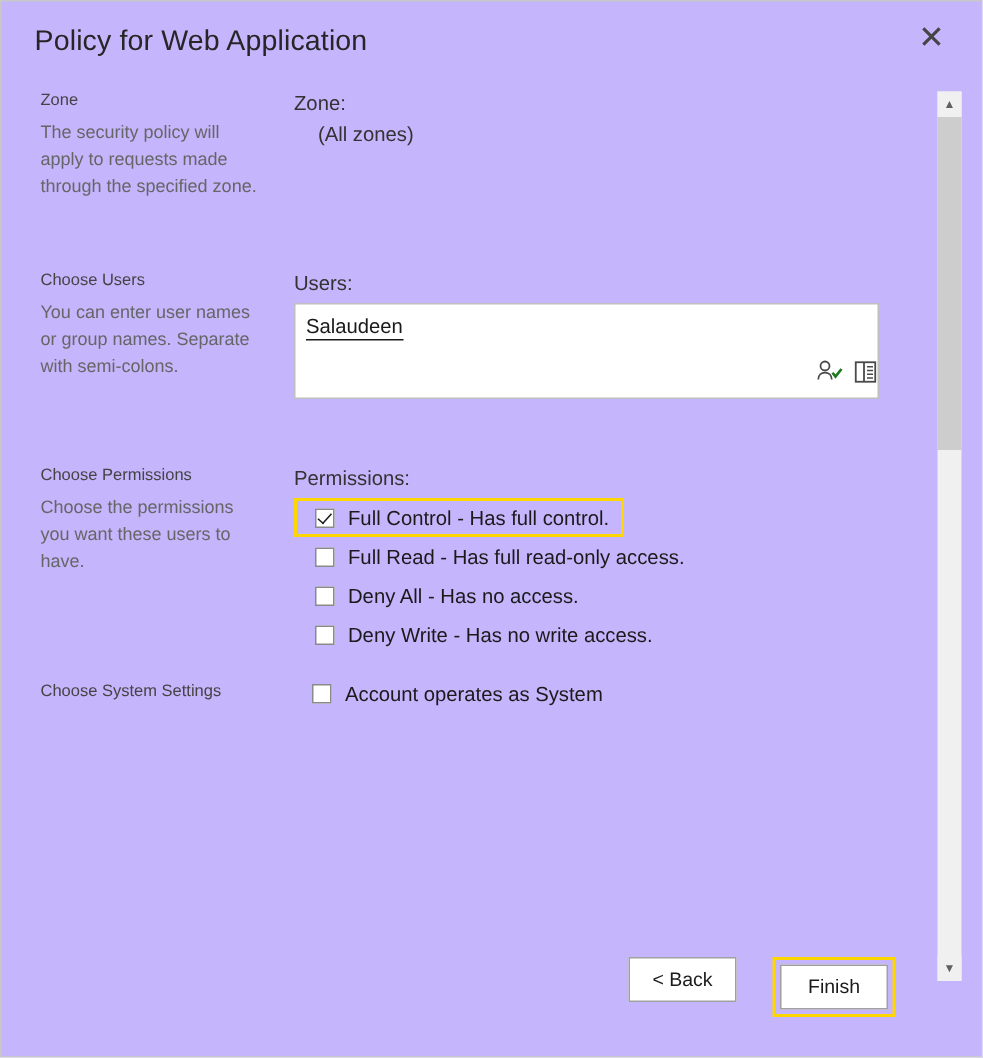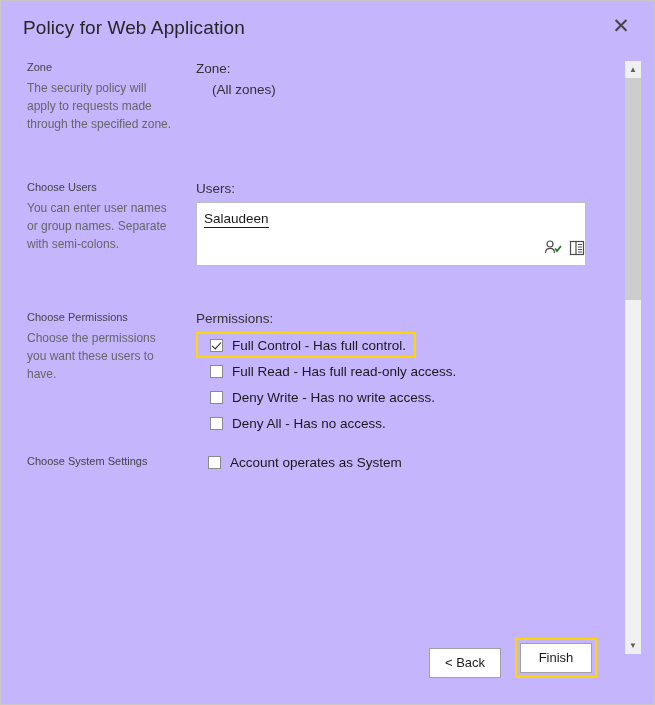--- a/index.html
+++ b/index.html
@@ -214,22 +214,22 @@
     display: flex;
     align-items: center;
     padding-left: 12px;
   }
 
   .footer {
     position: absolute;
     right: 57px;
     bottom: 26px;
     display: flex;
-    align-items: flex-end;
-    gap: 14px;
+    align-items: flex-start;
+    gap: 24px;
   }
   .btn {
     min-width: 72px;
     height: 30px;
     line-height: 28px;
     text-align: center;
     font-size: 13px;
     color: #1a1a1a;
     background: #ffffff;
     border: 1px solid #a0a0a0;
@@ -319,26 +319,26 @@
               <span class="perm-text">Full Control - Has full control.</span>
             </div>
 
             <div class="perm-row">
               <span class="cbox"></span>
               <span class="perm-text">Full Read - Has full read-only access.</span>
             </div>
 
             <div class="perm-row">
               <span class="cbox"></span>
-              <span class="perm-text">Deny Write - Has no write access.</span>
+              <span class="perm-text">Deny All - Has no access.</span>
             </div>
 
             <div class="perm-row">
               <span class="cbox"></span>
-              <span class="perm-text">Deny All - Has no access.</span>
+              <span class="perm-text">Deny Write - Has no write access.</span>
             </div>
 
           </div>
         </div>
       </div>
 
       <div class="section" style="top: 400px;">
         <div class="sec-label">
           <div class="sec-title">Choose System Settings</div>
         </div>

